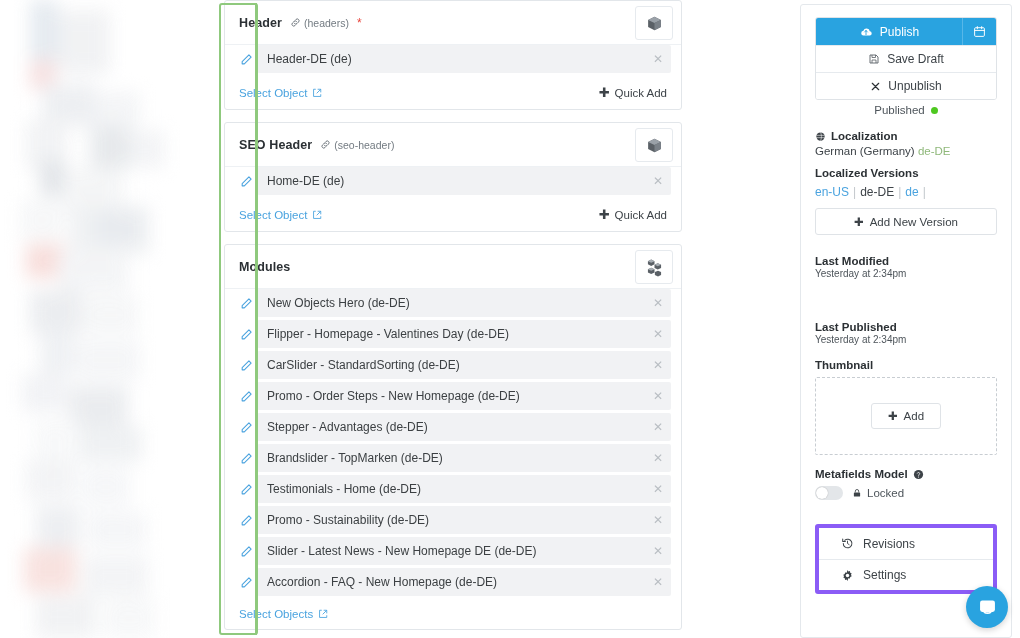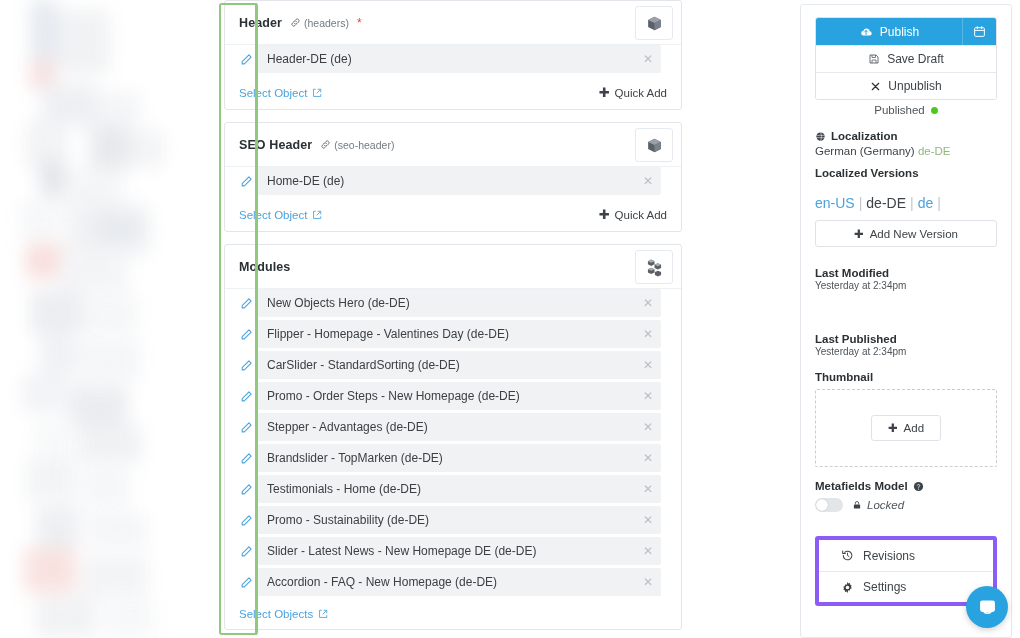--- a/index.html
+++ b/index.html
@@ -95,21 +95,21 @@
     background: #fff;
     display: flex; align-items: center; justify-content: center;
   }
 
   .card-body { padding: 0 0 4px 0; }
 
   .row-item {
     display: flex;
     align-items: center;
     height: 28px;
-    margin: 0 20px 3px 14px;
+    margin: 0 10px 3px 14px;
     position: relative;
     padding-left: 18px;
   }
   .row-item .field {
     flex: 1 1 auto;
     height: 28px;
     background: #f1f2f4;
     border-radius: 2px;
     display: flex;
     align-items: center;
@@ -219,23 +219,23 @@
     font-size: 11.5px;
     font-weight: bold;
     color: #2b3034;
     display: flex; align-items: center; gap: 5px;
     margin-bottom: 3px;
   }
   .sb-line { font-size: 11.5px; color: #3d4348; margin-bottom: 2px; }
   .loc-code { color: #8fb87a; }
 
   .ver-row {
-    font-size: 14px;
+    font-size: 12px;
     color: #3d4348;
-    margin-top: 16px;
+    margin-top: 6px;
     margin-bottom: 9px;
   }
   .ver-row a { color: #4aa3df; text-decoration: none; }
   .ver-row .sep { color: #c3c8cc; margin: 0 4px; }
   .ver-cur { color: #3d4348; }
 
   .ghost-btn {
     width: 100%;
     height: 27px;
     border: 1px solid #dfe3e7;
@@ -262,21 +262,21 @@
     border: 1px solid #dfe3e7;
     border-radius: 3px;
     background: #fff;
     font-size: 11.5px;
     color: #3d4348;
     padding: 5px 16px;
     display: inline-flex; align-items: center; gap: 6px;
     cursor: pointer;
   }
 
-  .toggle-row { display: flex; align-items: center; gap: 9px; margin-top: 6px; font-style: italic; }
+  .toggle-row { display: flex; align-items: center; gap: 9px; margin-top: 6px; }
   .toggle {
     width: 28px; height: 14px;
     border-radius: 8px;
     background: #e3e6e9;
     position: relative;
     cursor: pointer;
   }
   .toggle::after {
     content: "";
     position: absolute;

